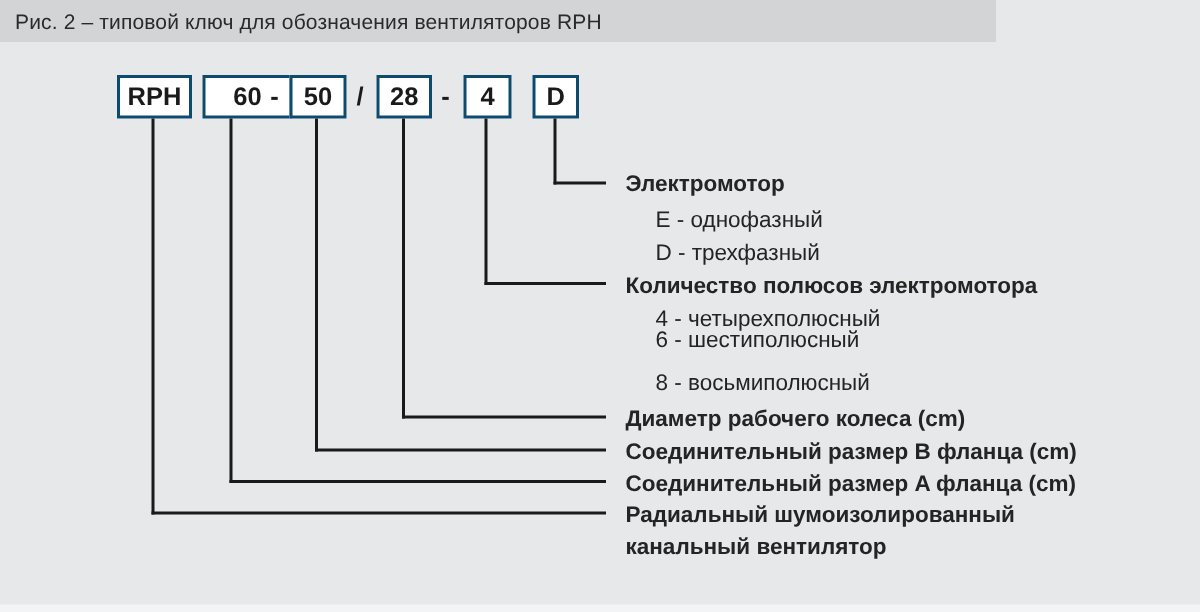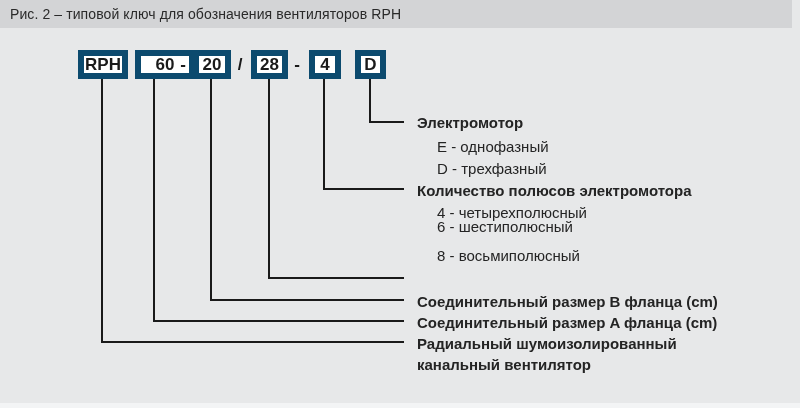--- a/index.html
+++ b/index.html
@@ -9,21 +9,21 @@
     width: 800px;
     height: 408px;
     background: #e7e8e9;
     overflow: hidden;
     font-family: "Liberation Sans", sans-serif;
     color: #242424;
   }
   .caption-bar {
     position: absolute;
     left: 0; top: 0;
-    width: 792px; height: 28px;
+    width: 664px; height: 28px;
     background: #d3d4d6;
     display: flex;
     align-items: center;
   }
   .caption-text {
     padding-left: 10px;
     font-size: 14px;
     color: #2a2a2a;
     letter-spacing: 0.1px;
   }
@@ -31,21 +31,21 @@
     position: absolute;
     left: 0; bottom: 0;
     width: 800px; height: 5px;
     background: #f3f4f5;
   }
   .code-box {
     position: absolute;
     top: 50px;
     height: 29px;
     background: #ffffff;
-    border: 6px solid #0c4a6e;
+    border: 2px solid #0c4a6e;
     display: flex;
     align-items: center;
     justify-content: center;
     font-weight: bold;
     font-size: 17px;
     color: #1a1a1a;
   }
   .box-model   { left: 78px;  width: 50px; }
   .box-fa      { left: 135px; width: 60px; }
   .box-fb      { left: 193px; width: 38px; }
@@ -113,21 +113,21 @@
 
 <div class="canvas">
 
   <div class="caption-bar">
     <span class="caption-text">Рис. 2 – типовой ключ для обозначения вентиляторов RPH</span>
   </div>
 
   <div class="code-box box-model">RPH</div>
   <div class="code-box box-fa">60</div>
   <span class="code-sep sep-a">-</span>
-  <div class="code-box box-fb">20</div>
+  <div class="code-box box-fb">50</div>
   <span class="code-sep sep-b">/</span>
   <div class="code-box box-imp">28</div>
   <span class="code-sep sep-c">-</span>
   <div class="code-box box-poles">4</div>
   <div class="code-box box-motor">D</div>
 
   <div class="vline v-motor"></div>
   <div class="hline h-motor"></div>
   <div class="vline v-poles"></div>
   <div class="hline h-poles"></div>
@@ -142,19 +142,20 @@
 
   <div class="lbl lbl-bold l-motor-t">Электромотор</div>
   <div class="lbl lbl-opt l-motor-o1">E - однофазный</div>
   <div class="lbl lbl-opt l-motor-o2">D - трехфазный</div>
 
   <div class="lbl lbl-bold l-poles-t">Количество полюсов электромотора</div>
   <div class="lbl lbl-opt l-poles-o1">4 - четырехполюсный</div>
   <div class="lbl lbl-opt l-poles-o2">6 - шестиполюсный</div>
   <div class="lbl lbl-opt l-poles-o3">8 - восьмиполюсный</div>
 
+  <div class="lbl lbl-bold l-imp-t">Диаметр рабочего колеса (cm)</div>
   <div class="lbl lbl-bold l-fb-t">Соединительный размер B фланца (cm)</div>
   <div class="lbl lbl-bold l-fa-t">Соединительный размер A фланца (cm)</div>
   <div class="lbl lbl-bold l-fan-t1">Радиальный шумоизолированный</div>
   <div class="lbl lbl-bold l-fan-t2">канальный вентилятор</div>
 
   <div class="bottom-strip"></div>
 </div>
 
 </body></html>

